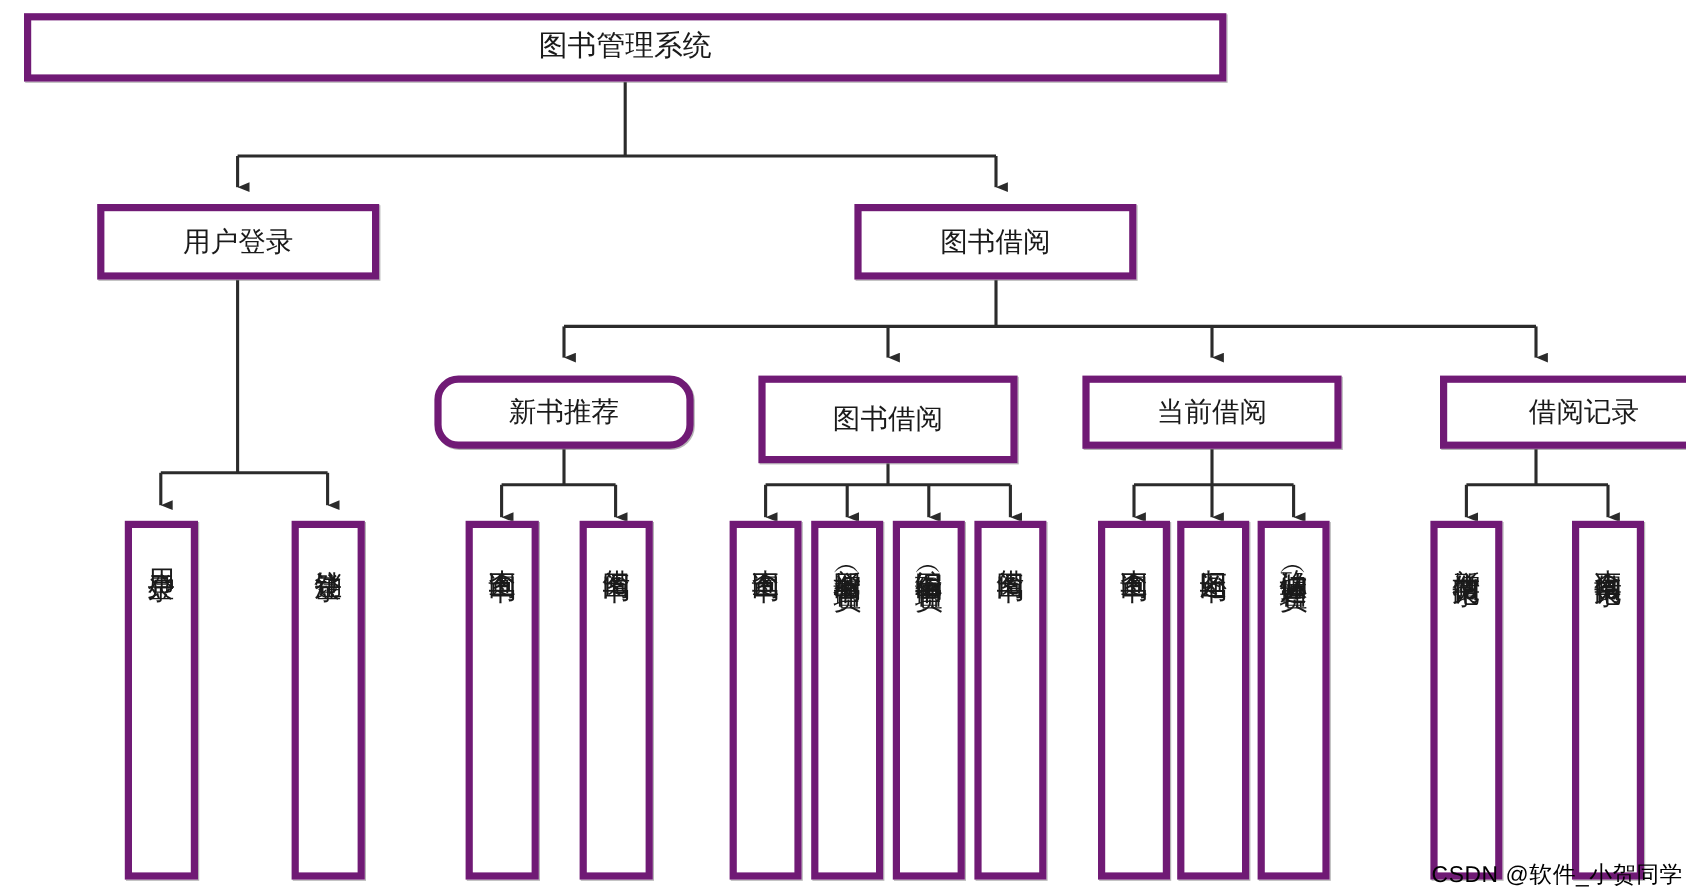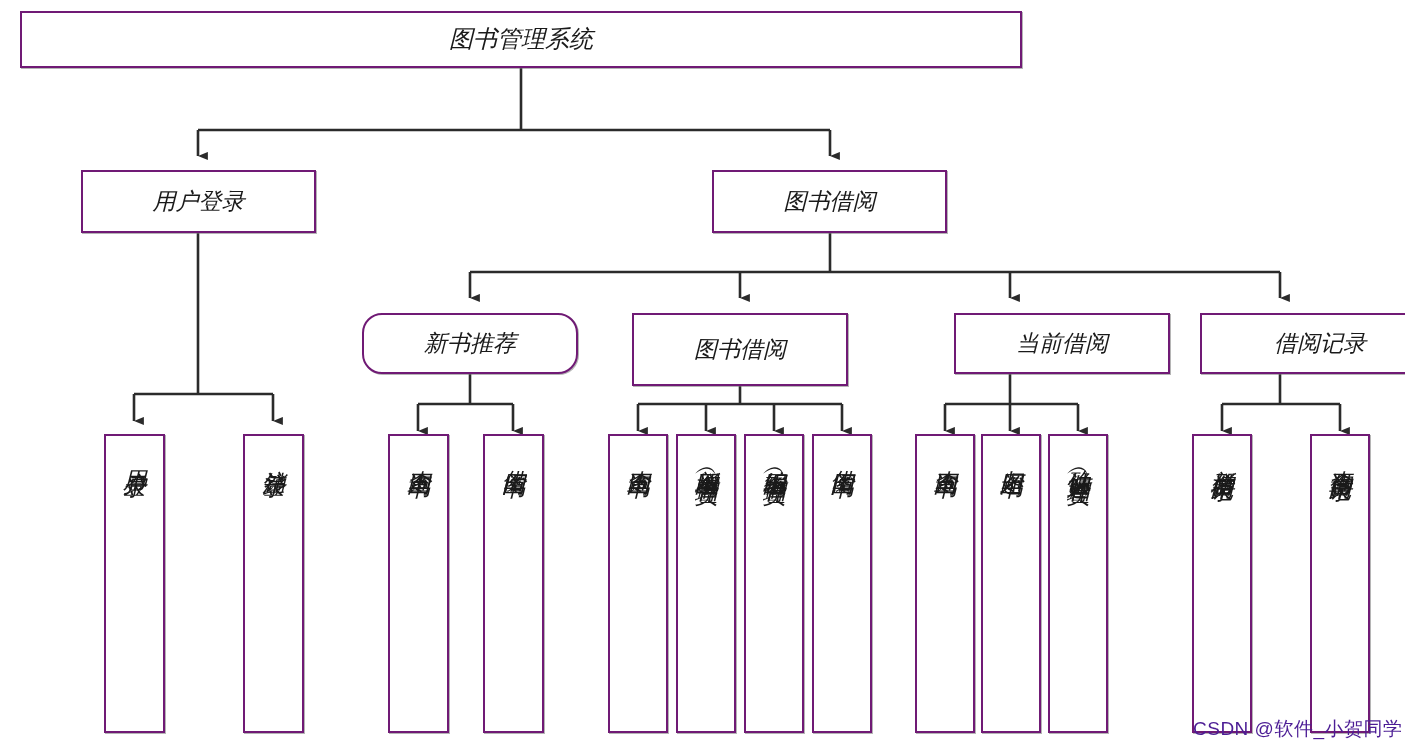--- a/index.html
+++ b/index.html
@@ -21,28 +21,27 @@
     position: absolute;
     left: 0;
     top: 0;
     width: 1405px;
     height: 747px;
     pointer-events: none;
   }
   .node {
     position: absolute;
     box-sizing: border-box;
-    border: 2px solid #701a75;
+    border: 6px solid #701a75;
     background: #ffffff;
     display: flex;
     align-items: center;
     justify-content: center;
     color: #1a1a1a;
     box-shadow: 1px 1px 0 rgba(120,120,120,0.55);
-    font-style: italic;
   }
   .node .label {
     display: block;
     text-align: center;
     line-height: 1.18;
     white-space: nowrap;
   }
   .node.horiz .label {
     font-size: 23px;
   }
@@ -56,21 +55,21 @@
   .node.vert .label {
     writing-mode: vertical-rl;
     text-orientation: upright;
     font-size: 23px;
     letter-spacing: 2px;
     line-height: 1;
   }
   .watermark {
     position: absolute;
     font-size: 19px;
-    color: #4c1d95;
+    color: #000000;
     white-space: nowrap;
     letter-spacing: 0.5px;
   }
 </style>
 </head>
 <body>
 
 <div id="canvas">
 
   <svg id="wires" viewBox="0 0 1405 747" width="1405" height="747" aria-hidden="true">
@@ -133,21 +132,21 @@
   <div class="node horiz" style="left:712px; top:170px; width:235px; height:63px;">
     <span class="label">图书借阅</span>
   </div>
 
   <div class="node horiz" style="left:362px; top:313px; width:216px; height:61px;border-radius:20px;">
     <span class="label">新书推荐</span>
   </div>
   <div class="node horiz" style="left:632px; top:313px; width:216px; height:73px;">
     <span class="label">图书借阅</span>
   </div>
-  <div class="node horiz" style="left:954px; top:313px; width:216px; height:61px;">
+  <div class="node horiz" style="left:902px; top:313px; width:216px; height:61px;">
     <span class="label">当前借阅</span>
   </div>
   <div class="node horiz" style="left:1172px; top:313px; width:240px; height:61px;margin-left:28px;">
     <span class="label">借阅记录</span>
   </div>
 
   <div class="node vert" style="left:104px; top:434px; width:61px; height:299px;">
     <span class="label">用户登录</span>
   </div>
   <div class="node vert" style="left:243px; top:434px; width:61px; height:299px;">

